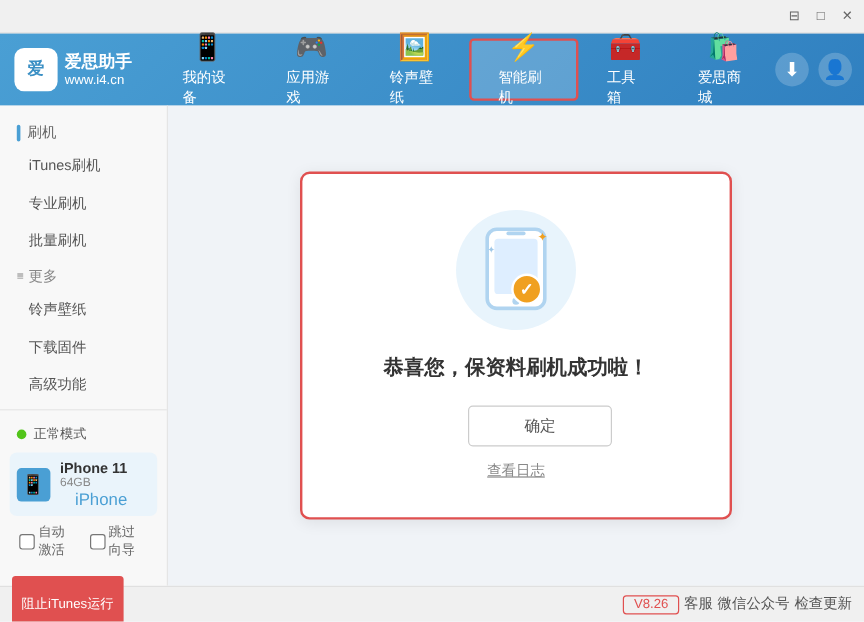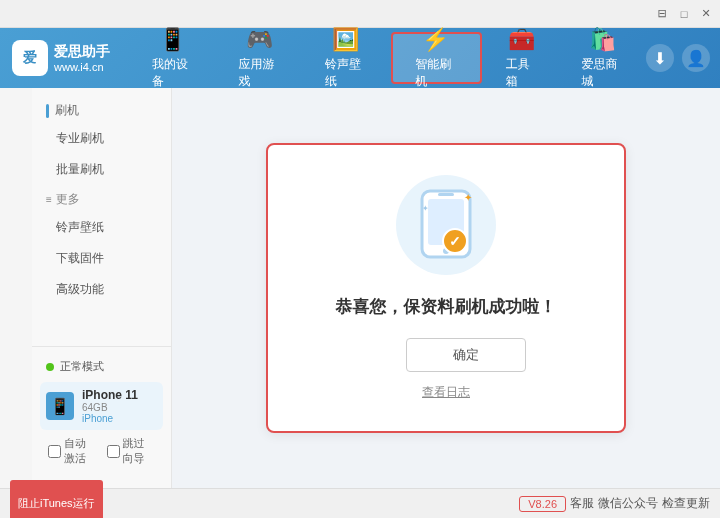--- a/index.html
+++ b/index.html
@@ -87,21 +87,20 @@
       display: flex; align-items: center; justify-content: center;
       color: white;
       cursor: pointer;
       font-size: 16px;
     }
 
     
     .main-layout {
       display: flex;
       height: calc(518px - 28px - 60px - 30px);
-      padding-left: 32px;
     }
 
     
     .sidebar {
       width: 140px;
       background: #f8f8f8;
       border-right: 1px solid #e5e5e5;
       padding: 8px 0;
       display: flex;
       flex-direction: column;
@@ -179,21 +178,21 @@
     .device-icon-box {
       width: 28px; height: 28px;
       background: #4a9fd4;
       border-radius: 4px;
       display: flex; align-items: center; justify-content: center;
       color: white;
       font-size: 16px;
     }
     .device-name { font-size: 12px; font-weight: bold; color: #333; }
     .device-storage { font-size: 10px; color: #888; }
-    .device-type { font-size: 10px; color: #4a9fd4; }
+    .device-type { font-size: 14px; color: #4a9fd4; text-align: right; }
 
     .sidebar-checkboxes {
       display: flex;
       gap: 10px;
       padding: 6px 8px;
       font-size: 11px;
       color: #666;
     }
     .checkbox-item { display: flex; align-items: center; gap: 3px; }
 
@@ -367,20 +366,23 @@
     <div class="navbar-action-btn">⬇</div>
     <div class="navbar-action-btn">👤</div>
   </div>
 </div>
 
 <div class="main-layout">
 
   <div class="sidebar">
     <div class="sidebar-section-header">
       <span>刷机</span>
+    </div>
+    <div class="sidebar-item">
+      <span>iTunes刷机</span>
     </div>
     <div class="sidebar-item">
       <span>专业刷机</span>
     </div>
     <div class="sidebar-item">
       <span>批量刷机</span>
     </div>
 
     <div class="sidebar-more">
       <span class="sidebar-more-icon">≡</span>

